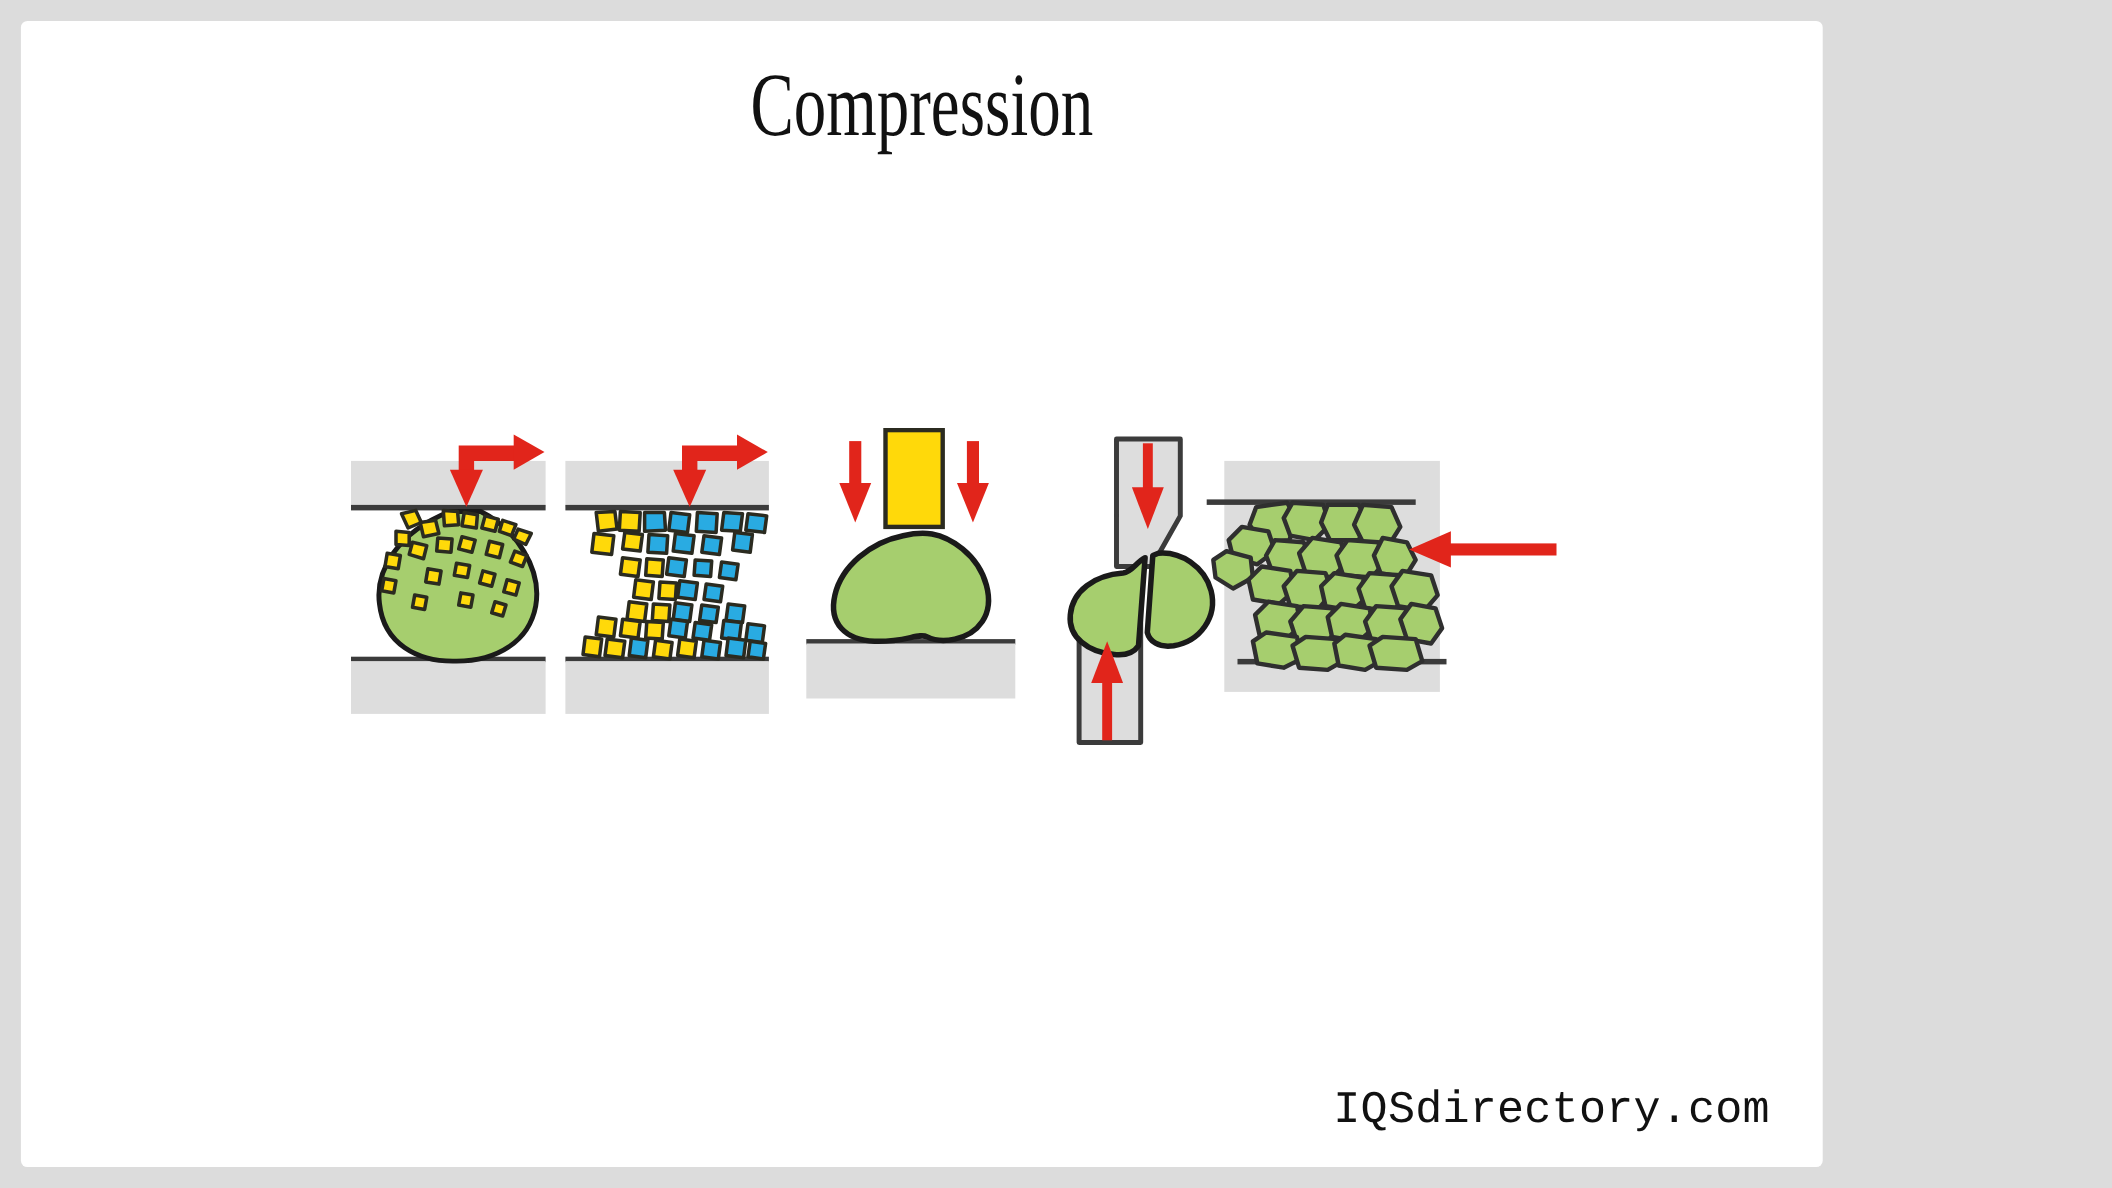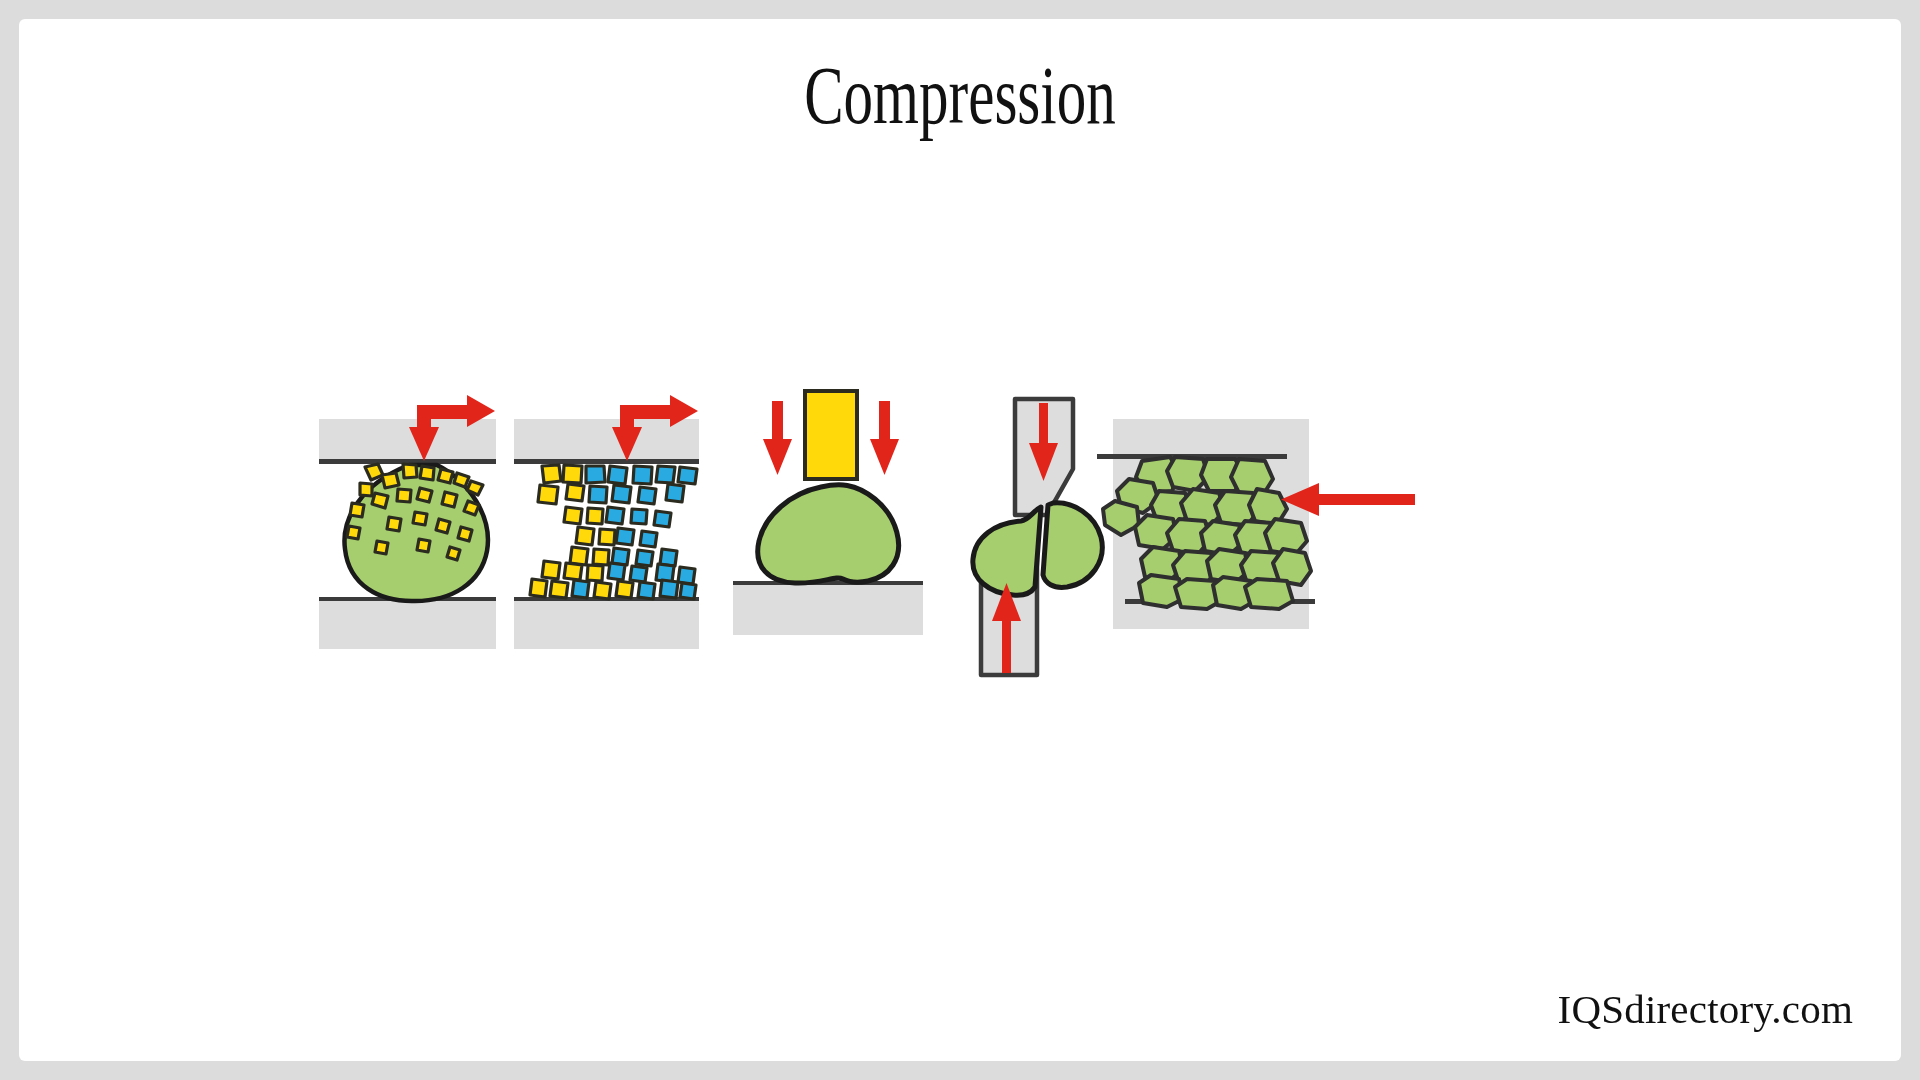--- a/index.html
+++ b/index.html
@@ -11,21 +11,21 @@
     overflow: hidden;
   }
   #page {
     position: relative;
     width: 1920px; height: 1080px;
     background: #dcdcdc;
   }
   #canvas {
     position: absolute;
     left: 19px; top: 19px;
-    width: 1882px; height: 1042px;
+    width: 1638px; height: 1042px;
     background: #ffffff;
     border-radius: 6px;
   }
   #title {
     position: absolute;
     top: 36px; left: 0; width: 100%;
     text-align: center;
     font-family: "Liberation Serif", serif;
     font-size: 82px;
     line-height: 1.0;
@@ -38,21 +38,21 @@
   }
   #figure {
     position: absolute;
     left: 300px; top: 370px;
     width: 1330px; height: 330px;
   }
   #figure svg { display: block; width: 100%; height: 100%; }
   #footer {
     position: absolute;
     right: 48px; bottom: 28px;
-    font-family: Liberation Serif, serif;
+    font-family: Liberation Mono, monospace;
     font-size: 41px;
     color: #111111;
     letter-spacing: 0.2px;
     white-space: nowrap;
   }
 </style>
 </head>
 <body>
 
 <div id="page">

